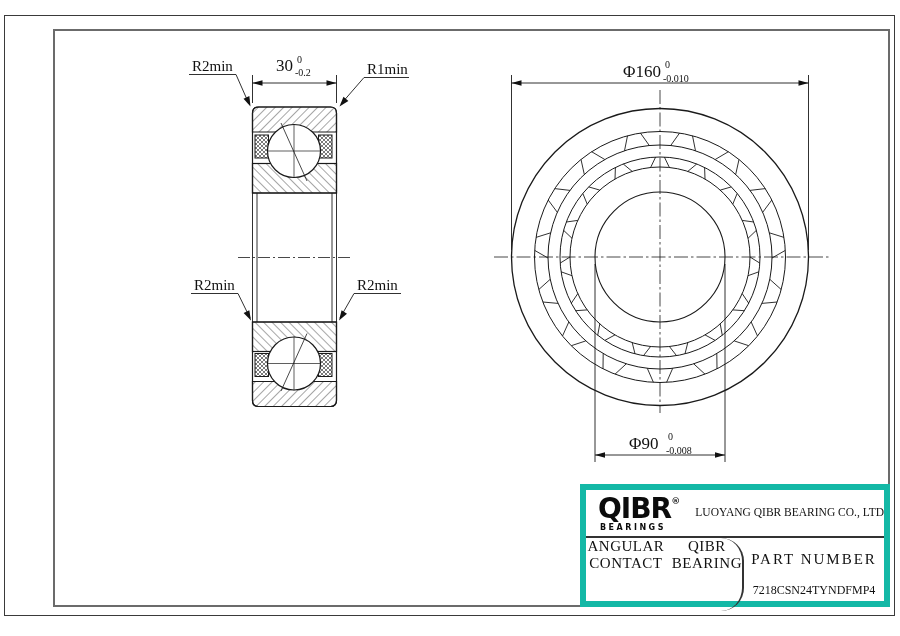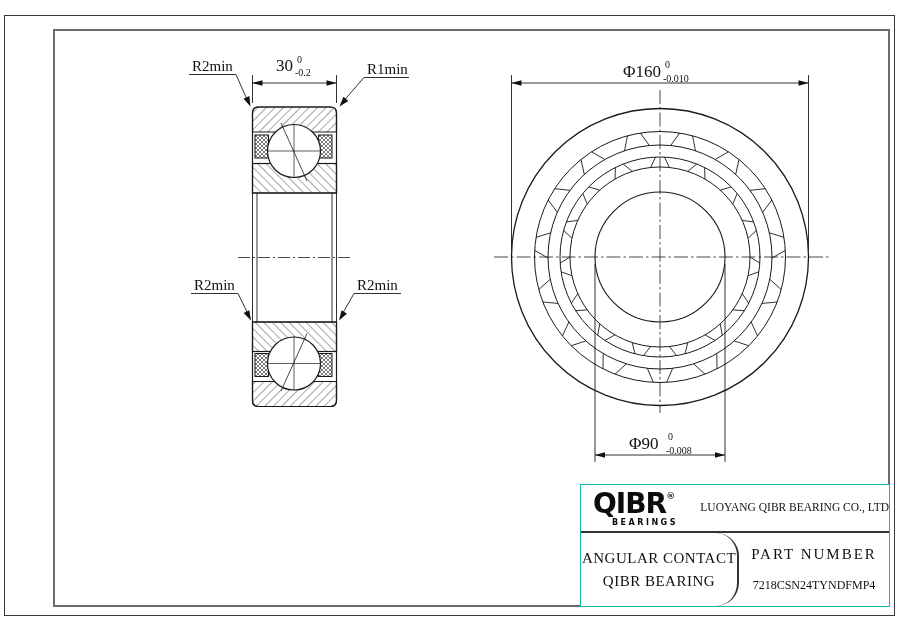--- a/index.html
+++ b/index.html
@@ -9,35 +9,35 @@
                 border:1.5px solid #3a3a3a;box-sizing:border-box;}
   .inner-frame{position:absolute;left:53px;top:29px;width:837px;height:578px;
                border:2px solid #6b6b6b;box-sizing:border-box;}
   svg{position:absolute;left:0;top:0;}
   svg text{font-family:"Liberation Serif","DejaVu Serif",serif;fill:#111;}
   .dimtxt{font-size:17px;}
   .toltxt{font-size:10px;}
   .lbltxt{font-size:15px;}
 
   .title-block{position:absolute;left:580px;top:484px;width:310px;height:123px;
-               background:#fff;border:1px solid #14b8a6;box-sizing:border-box;}
+               background:#fff;border:6px solid #14b8a6;box-sizing:border-box;}
   .tb-top{position:absolute;left:0;top:0;width:100%;height:48px;border-bottom:2px solid #333;
           box-sizing:border-box;display:flex;align-items:center;}
   .tb-logo{width:118px;padding-left:12px;line-height:1;}
   .tb-logo .brand{font-family:"DejaVu Sans","Liberation Sans",sans-serif;font-weight:800;
                   font-size:28px;letter-spacing:-1px;color:#0b0b0b;}
   .tb-logo .reg{font-family:"DejaVu Sans",sans-serif;font-size:9px;vertical-align:14px;font-weight:700;}
   .tb-logo .brand-sub{font-family:"DejaVu Sans","Liberation Sans",sans-serif;font-weight:700;
-                      font-size:8px;letter-spacing:2.5px;color:#0b0b0b;margin-top:1px;margin-left:19px;}
+                      font-size:8px;letter-spacing:2.5px;color:#0b0b0b;margin-top:1px;margin-left:2px;}
   .tb-company{flex:1;text-align:center;line-height:1.2;}
   .tb-company .co{font-size:11.5px;white-space:nowrap;}
   .tb-company .url{font-size:12px;text-decoration:underline;}
   .tb-bottom{position:absolute;left:0;top:48px;width:100%;height:73px;display:flex;}
   .tb-cell-left{width:158px;border-right:2px solid #333;box-sizing:border-box;
-                display:flex;flex-direction:column;justify-content:center;text-align:center;gap:6px;border-radius:23px;}
+                display:flex;flex-direction:row;justify-content:center;text-align:center;gap:6px;border-radius:23px;}
   .tb-cell-left div{font-size:15px;letter-spacing:0.5px;}
   .tb-cell-right{flex:1;display:flex;flex-direction:column;justify-content:center;text-align:center;gap:15px;}
   .pn-label{font-size:15px;letter-spacing:2px;}
   .pn-value{font-size:12px;letter-spacing:0px;}
 </style>
 </head>
 <body>
 
 <div class="canvas">
 

